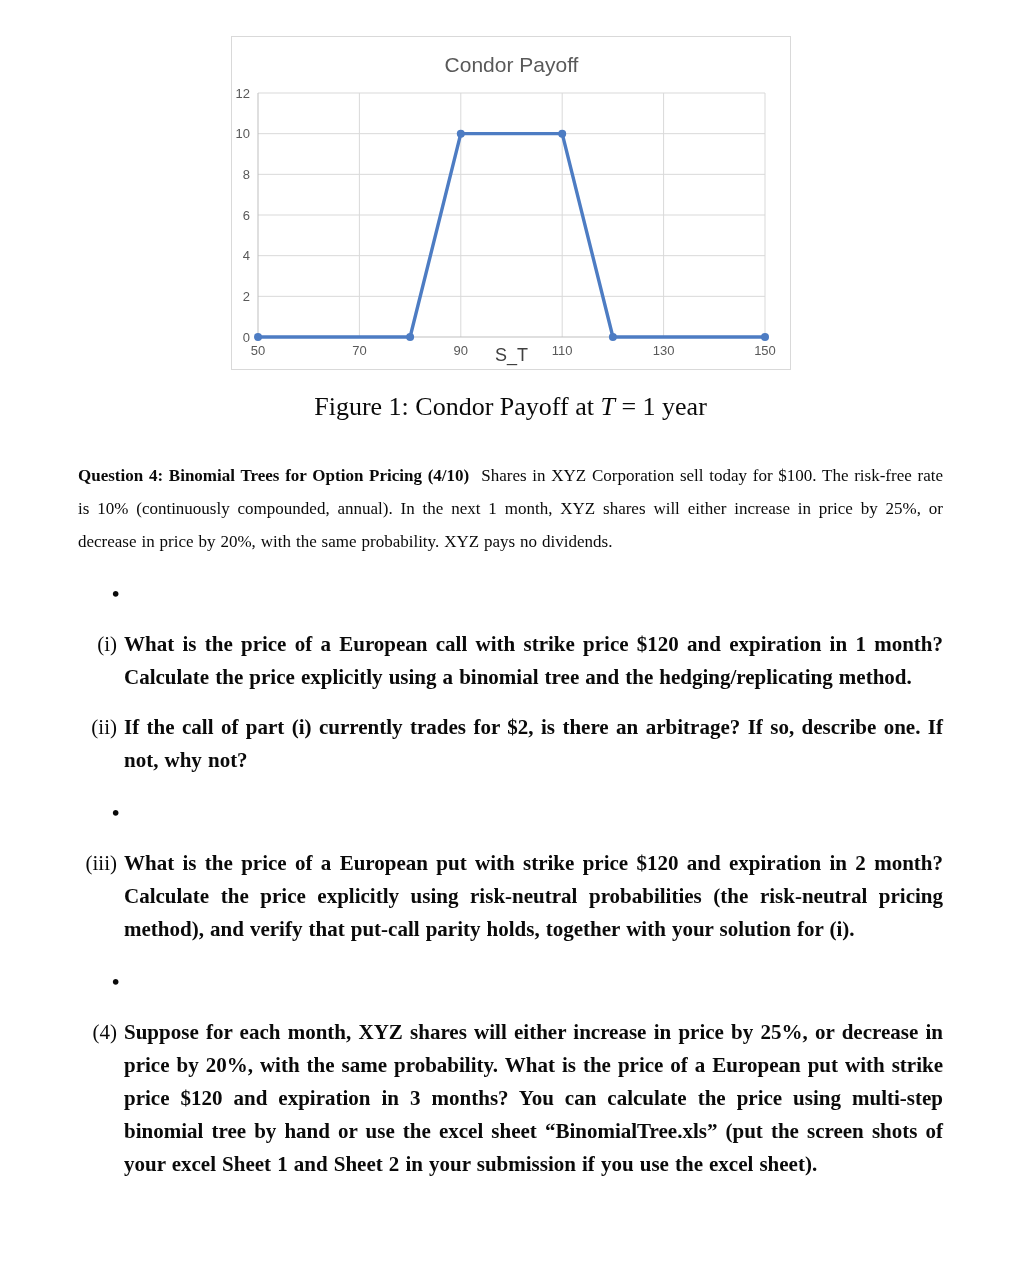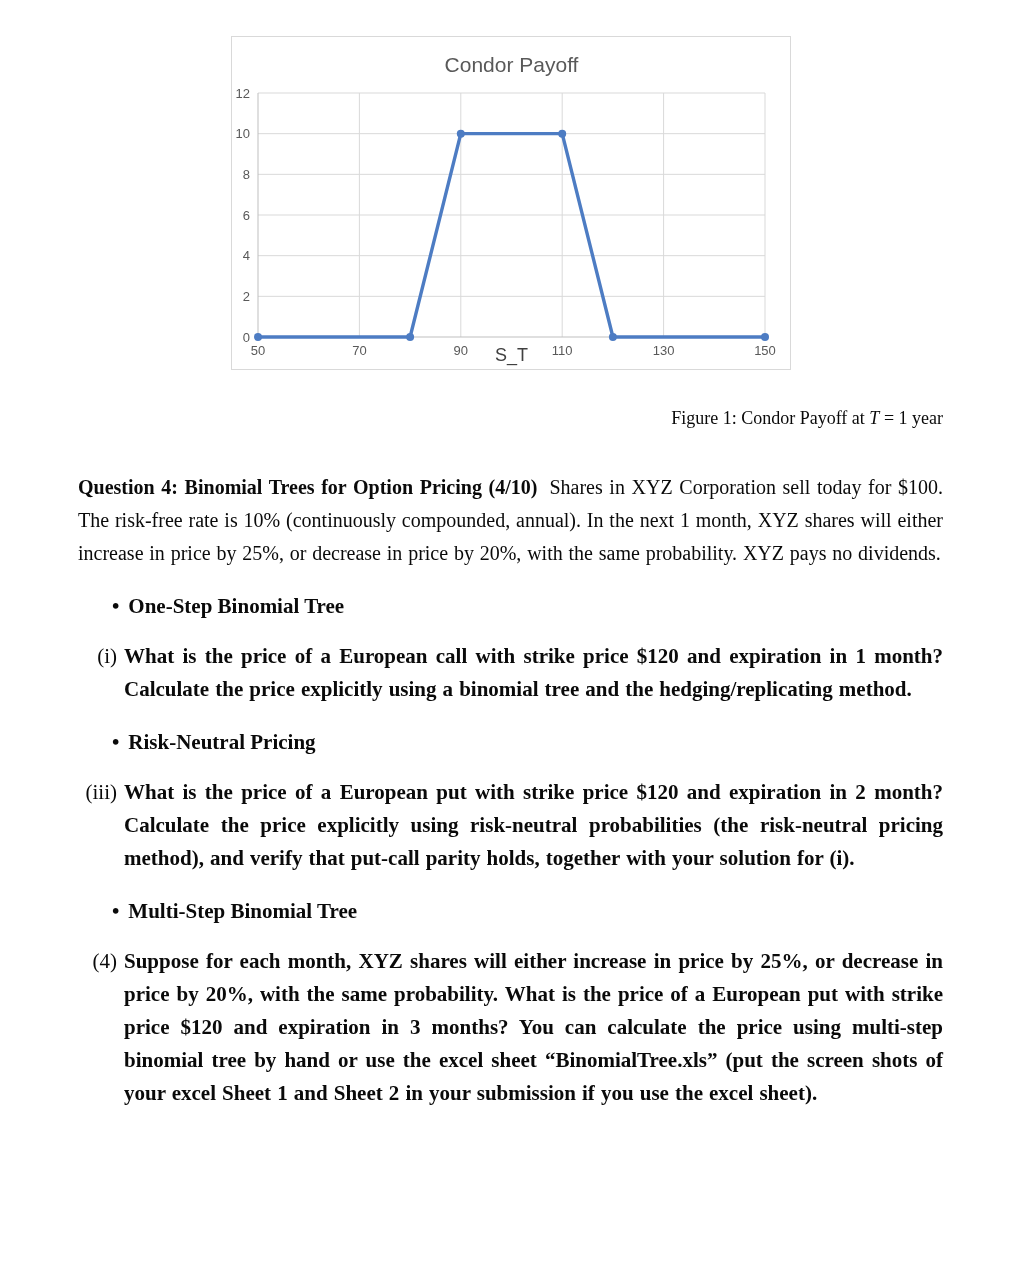--- a/index.html
+++ b/index.html
@@ -17,30 +17,30 @@
   
   .chart-wrap {
     width: 560px;
     height: 334px;
     margin: 36px auto 0 auto;
   }
   .chart-wrap svg { display: block; width: 100%; height: 100%;
     font-family: "Liberation Sans", "DejaVu Sans", sans-serif; }
   
   .caption {
-    margin-top: 32px;
-    text-align: right;
-    font-size: 18px;
+    margin-top: 20px;
+    text-align: center;
+    font-size: 26px;
     line-height: 33px;
   }
   .caption .math { font-style: italic; }
   
   .q-para {
     margin: 36px 0 0 0;
-    font-size: 20px;
+    font-size: 17px;
     line-height: 33px;
     text-align: justify;
     word-spacing: 0.04em;
   }
   .q-para strong { font-weight: bold; }
   .q-intro { margin-left: 12px; }
   .section { margin-top: 17px; font-size: 21px; line-height: 33px; }
   .section.bullet {
     margin-top: 20px;
     padding-left: 34px;
@@ -103,37 +103,38 @@
       </svg>
     </div>
 
   <div class="caption"><span>Figure 1: Condor Payoff at </span><span class="math">T</span><span> = 1 year</span></div>
 
   <p class="q-para"><strong>Question 4: Binomial Trees for Option Pricing (4/10)</strong><span class="q-intro">Shares in XYZ Corporation sell today for $100. The risk-free rate is 10% (continuously compounded, annual). In the next 1 month, XYZ shares will either increase in price by 25%, or decrease in price by 20%, with the same probability. XYZ pays no dividends.</span></p>
 
   <div id="sections">
       <div class="section bullet">
         <span class="marker">•</span>
-        <span>One-Step Binomial Tree</span>
       </div>
       <div class="section item">
         <span class="label">(i)</span>
         <span class="text">What is the price of a European call with strike price $120 and expiration in 1 month? Calculate the price explicitly using a binomial tree and the hedging/replicating method.</span>
       </div>
+      <div class="section item">
+        <span class="label">(ii)</span>
+        <span class="text">If the call of part (i) currently trades for $2, is there an arbitrage? If so, describe one. If not, why not?</span>
+      </div>
       <div class="section bullet">
         <span class="marker">•</span>
-        <span>Risk-Neutral Pricing</span>
       </div>
       <div class="section item">
         <span class="label">(iii)</span>
         <span class="text">What is the price of a European put with strike price $120 and expiration in 2 month? Calculate the price explicitly using risk-neutral probabilities (the risk-neutral pricing method), and verify that put-call parity holds, together with your solution for (i).</span>
       </div>
       <div class="section bullet">
         <span class="marker">•</span>
-        <span>Multi-Step Binomial Tree</span>
       </div>
       <div class="section item">
         <span class="label">(4)</span>
         <span class="text">Suppose for each month, XYZ shares will either increase in price by 25%, or decrease in price by 20%, with the same probability. What is the price of a European put with strike price $120 and expiration in 3 months? You can calculate the price using multi-step binomial tree by hand or use the excel sheet “BinomialTree.xls” (put the screen shots of your excel Sheet 1 and Sheet 2 in your submission if you use the excel sheet).</span>
       </div>
     </div>
 
 </div>
 
 </body></html>

